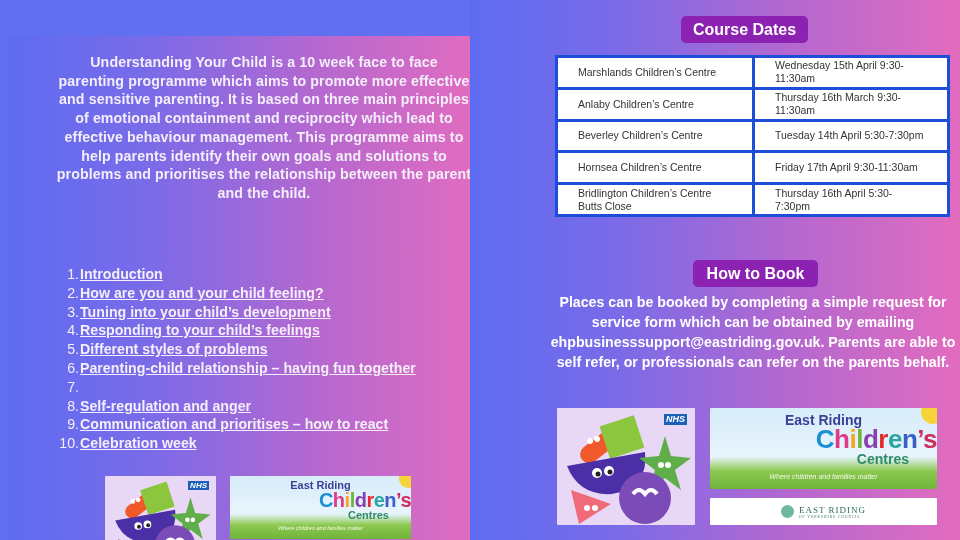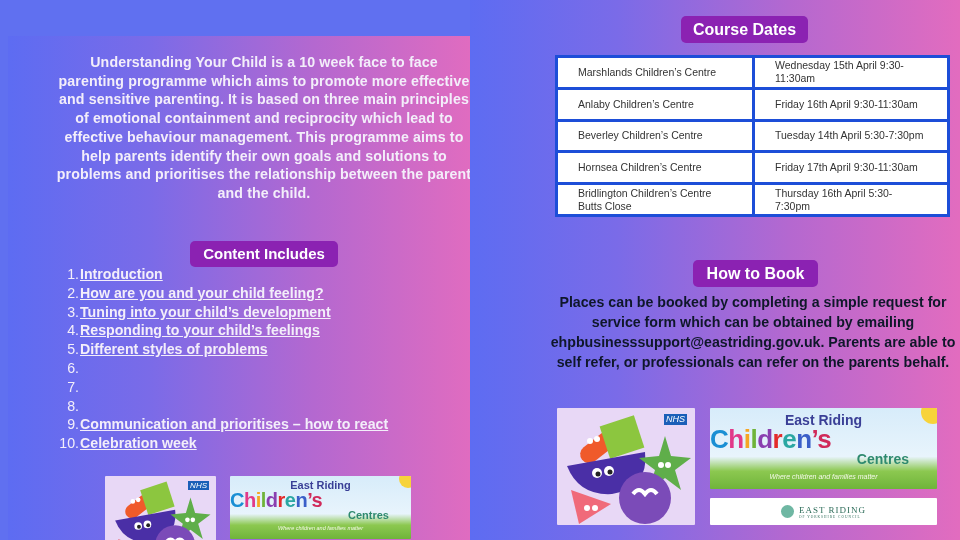--- a/index.html
+++ b/index.html
@@ -26,52 +26,51 @@
     .list {
       position: absolute; left: 36px; top: 229px; width: 430px; list-style: none;
       color: #f3eefa; font-size: 14.2px; line-height: 18.8px;
     }
     .list li { display: flex; }
     .list .num { width: 36px; text-align: right; font-weight: normal; padding-right: 1px; flex-shrink: 0; }
     .list .txt { font-weight: bold; text-decoration: underline; }
     .img-box { position: absolute; border-radius: 1px; overflow: hidden; }
     .shapes { background: #e8d8f6; }
     .nhs {
-      position: absolute; background: #1b5fb8; color: #fff; font-weight: normal; font-style: italic;
+      position: absolute; background: #1b5fb8; color: #fff; font-weight: bold; font-style: italic;
       font-size: 9px; line-height: 11px; padding: 0 2px; top: 6px; right: 8px;
     }
     .banner {
       background: linear-gradient(180deg, #d7ecfa 0%, #e8f4fc 60%, #8cc850 78%, #6fb43a 100%);
     }
     .banner .er { position: absolute; left: 0; right: 0; text-align: center; color: #3a3f96; font-weight: bold; }
-    .banner .ch { position: absolute; left: 0; right: 0; text-align: left; font-weight: bold; letter-spacing: -0.5px; }
+    .banner .ch { position: absolute; left: 0; right: 0; text-align: right; font-weight: bold; letter-spacing: -0.5px; }
     .banner .ce { position: absolute; color: #2f8a6f; font-weight: bold; }
     .banner .tag { position: absolute; left: 0; right: 0; text-align: center; color: #f4f9e8; font-style: italic; }
     .sun { position: absolute; border-radius: 50%; background: #f7d33a; }
     .council { background: #ffffff; display: flex; align-items: center; justify-content: center; }
     .council .seal { border-radius: 50%; background: #6fb7a3; margin-right: 5px; }
     .council .ctext { font-family: "Liberation Serif", serif; color: #2e6d5a; letter-spacing: 1px; }
     table.dates {
       position: absolute; left: 555px; top: 55px; width: 395px; border-collapse: collapse;
       background: #ffffff; font-size: 10.5px; color: #333;
     }
     table.dates td { border: 3px solid #1d4ed8; padding: 0 20px; height: 31.8px; vertical-align: middle; line-height: 13px; }
     table.dates td.c1 { width: 197px; }
     .booktext {
       position: absolute; left: 548px; top: 292px; width: 410px;
-      color: #0f172a; font-weight: bold; font-size: 14.2px; line-height: 20px; text-align: center;
+      color: #ffffff; font-weight: bold; font-size: 14.2px; line-height: 20px; text-align: center;
     }
   </style>
 </head>
 <body>
 
 <div class="panel left">
   <p class="intro">Understanding Your Child is a 10 week face to face parenting programme which aims to promote more effective and sensitive parenting. It is based on three main principles of emotional containment and reciprocity which lead to effective behaviour management. This programme aims to help parents identify their own goals and solutions to problems and prioritises the relationship between the parent and the child.</p>
 
-  <div class="badge content">Content Includes</div>
 
   <ul class="list">
     <li>
         <span class="num">1.</span>
         <span class="txt">Introduction</span>
       </li>
     <li>
         <span class="num">2.</span>
         <span class="txt">How are you and your child feeling?</span>
       </li>
@@ -82,26 +81,28 @@
     <li>
         <span class="num">4.</span>
         <span class="txt">Responding to your child’s feelings</span>
       </li>
     <li>
         <span class="num">5.</span>
         <span class="txt">Different styles of problems</span>
       </li>
     <li>
         <span class="num">6.</span>
+        <span class="txt">Parenting-child relationship – having fun together</span>
       </li>
     <li>
         <span class="num">7.</span>
       </li>
     <li>
         <span class="num">8.</span>
+        <span class="txt">Self-regulation and anger</span>
       </li>
     <li>
         <span class="num">9.</span>
         <span class="txt">Communication and prioritises – how to react</span>
       </li>
     <li>
         <span class="num">10.</span>
         <span class="txt">Celebration week</span>
       </li>
   </ul>
@@ -153,21 +154,21 @@
 <div class="badge dates">Course Dates</div>
 
 <table class="dates">
   <tbody>
       <tr>
         <td class="c1">Marshlands Children’s Centre</td>
         <td>Wednesday 15th April 9:30-11:30am</td>
       </tr>
   <tr>
         <td class="c1">Anlaby Children’s Centre</td>
-        <td>Friday 16th April 9:30-11:30am</td>
+        <td>Thursday 16th March 9:30-11:30am</td>
       </tr>
   <tr>
         <td class="c1">Beverley Children’s Centre</td>
         <td>Tuesday 14th April 5:30-7:30pm</td>
       </tr>
   <tr>
         <td class="c1">Hornsea Children’s Centre</td>
         <td>Friday 17th April 9:30-11:30am</td>
       </tr>
   <tr>

